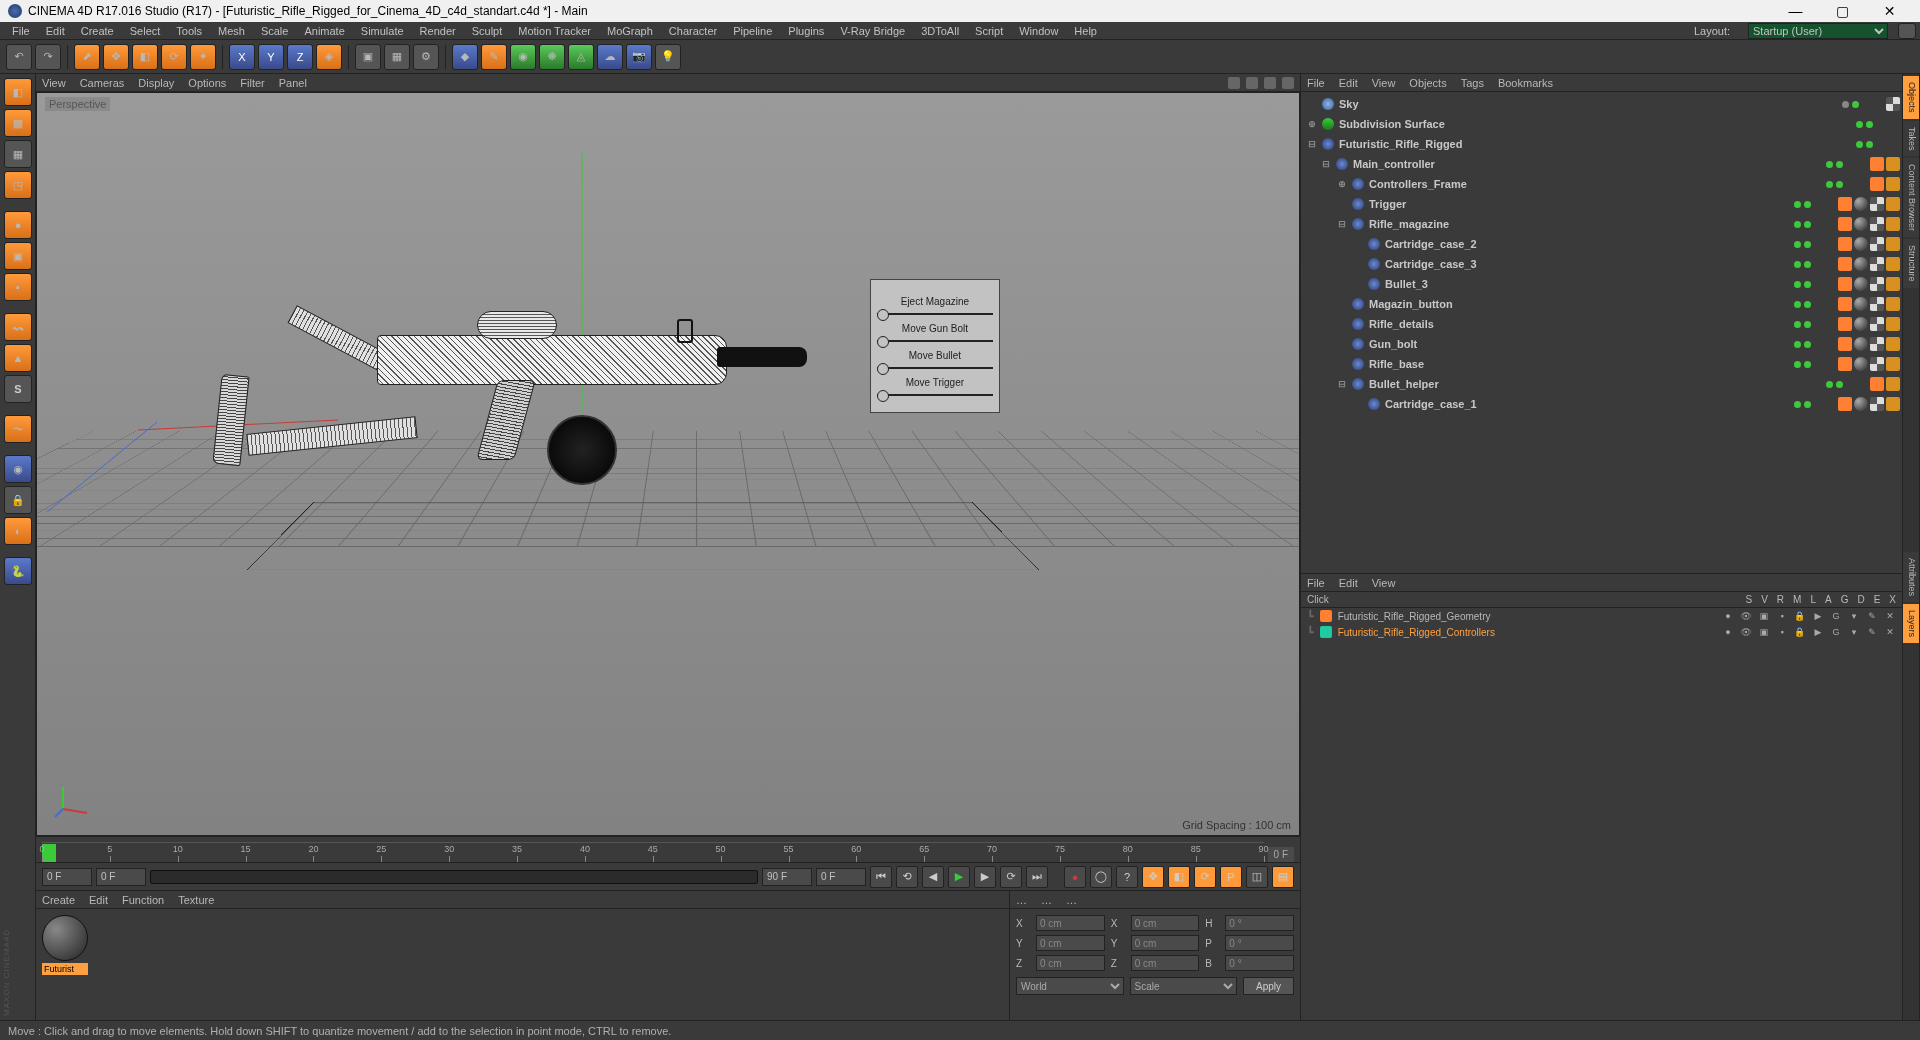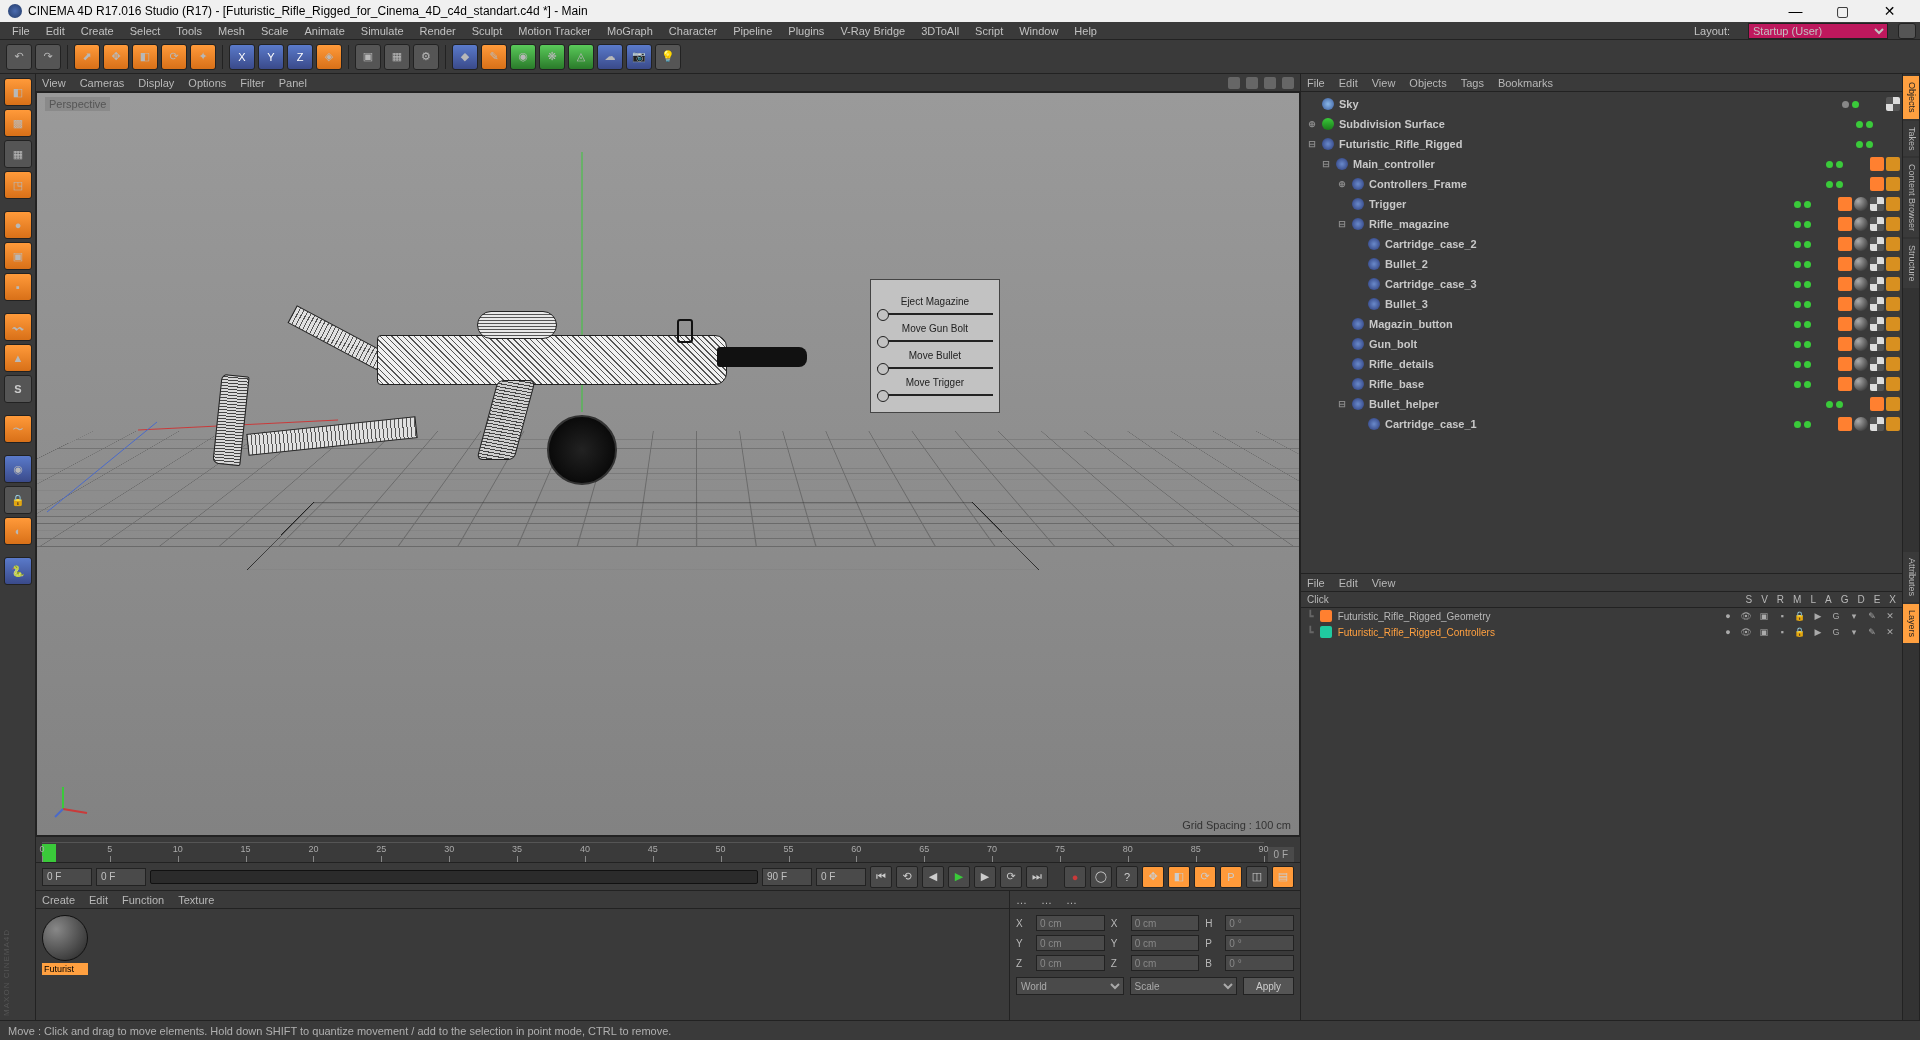--- a/index.html
+++ b/index.html
@@ -10,21 +10,21 @@
 .titlebar .icon { width:14px; height:14px; background:radial-gradient(circle,#4a6bb0,#233a66); border-radius:50%; margin-right:6px; }
 .titlebar .title { flex:1; }
 .winbtns { display:flex; gap:2px; }
 .winbtn { width:45px; height:20px; display:flex; align-items:center; justify-content:center; font-size:14px; cursor:pointer; }
 
 
 .menubar { height:18px; background:#3a3a3a; border-bottom:1px solid #222; display:flex; align-items:center; padding:0 4px; }
 .menubar span { padding:2px 8px; cursor:pointer; color:#c2c2c2; }
 .menubar .spacer { flex:1; }
 .layoutbox { display:flex; align-items:center; gap:10px; }
-.layoutbox select { background:#be185d; color:#c2c2c2; border:1px solid #222; font-size:11px; height:16px; width:140px; }
+.layoutbox select { background:#14532d; color:#c2c2c2; border:1px solid #222; font-size:11px; height:16px; width:140px; }
 
 
 .toolbar { height:34px; background:#3a3a3a; border-bottom:1px solid #222; display:flex; align-items:center; padding:0 6px; gap:3px; }
 .tbtn { width:26px; height:26px; background:#4a4a4a; border:1px solid #222; border-radius:3px; display:flex; align-items:center; justify-content:center; cursor:pointer; }
 .tbtn.orange { background:linear-gradient(#ff9a3a,#d87018); }
 .tbtn.blue { background:linear-gradient(#5a7aca,#3a4a8a); }
 .tbtn.green { background:linear-gradient(#5aca5a,#2a7a2a); }
 .tbtn.gray { background:#555; }
 .tsep { width:1px; height:24px; background:#222; margin:0 3px; }
 
@@ -611,54 +611,37 @@
                 <span class="tag sph"></span>
                 <span class="tag chk"></span>
                 <span class="tag star"></span>
               </span>
             </div>
             <div class="node ind3">
               <span class="exp"></span>
               <span class="ic">
                 <div style="width: 12px; height: 12px; border-radius: 50%; background: radial-gradient(circle, rgb(106, 138, 202), rgb(42, 58, 122));"></div>
               </span>
-              <span class="nm">Bullet_2</span>
+              <span class="nm">Cartridge_case_3</span>
               <span class="dots">
                 <span class="dot g"></span>
                 <span class="dot g"></span>
               </span>
               <span class="tags">
                 <span class="tag orange"></span>
                 <span class="tag sph"></span>
                 <span class="tag chk"></span>
                 <span class="tag star"></span>
               </span>
             </div>
             <div class="node ind3">
               <span class="exp"></span>
               <span class="ic">
                 <div style="width: 12px; height: 12px; border-radius: 50%; background: radial-gradient(circle, rgb(106, 138, 202), rgb(42, 58, 122));"></div>
               </span>
-              <span class="nm">Cartridge_case_3</span>
-              <span class="dots">
-                <span class="dot g"></span>
-                <span class="dot g"></span>
-              </span>
-              <span class="tags">
-                <span class="tag orange"></span>
-                <span class="tag sph"></span>
-                <span class="tag chk"></span>
-                <span class="tag star"></span>
-              </span>
-            </div>
-            <div class="node ind3">
-              <span class="exp"></span>
-              <span class="ic">
-                <div style="width: 12px; height: 12px; border-radius: 50%; background: radial-gradient(circle, rgb(106, 138, 202), rgb(42, 58, 122));"></div>
-              </span>
               <span class="nm">Bullet_3</span>
               <span class="dots">
                 <span class="dot g"></span>
                 <span class="dot g"></span>
               </span>
               <span class="tags">
                 <span class="tag orange"></span>
                 <span class="tag sph"></span>
                 <span class="tag chk"></span>
                 <span class="tag star"></span>
@@ -679,38 +662,38 @@
                 <span class="tag sph"></span>
                 <span class="tag chk"></span>
                 <span class="tag star"></span>
               </span>
             </div>
             <div class="node ind2">
               <span class="exp"></span>
               <span class="ic">
                 <div style="width: 12px; height: 12px; border-radius: 50%; background: radial-gradient(circle, rgb(106, 138, 202), rgb(42, 58, 122));"></div>
               </span>
+              <span class="nm">Rifle_details</span>
+              <span class="dots">
+                <span class="dot g"></span>
+                <span class="dot g"></span>
+              </span>
+              <span class="tags">
+                <span class="tag orange"></span>
+                <span class="tag sph"></span>
+                <span class="tag chk"></span>
+                <span class="tag star"></span>
+              </span>
+            </div>
+            <div class="node ind2">
+              <span class="exp"></span>
+              <span class="ic">
+                <div style="width: 12px; height: 12px; border-radius: 50%; background: radial-gradient(circle, rgb(106, 138, 202), rgb(42, 58, 122));"></div>
+              </span>
               <span class="nm">Gun_bolt</span>
-              <span class="dots">
-                <span class="dot g"></span>
-                <span class="dot g"></span>
-              </span>
-              <span class="tags">
-                <span class="tag orange"></span>
-                <span class="tag sph"></span>
-                <span class="tag chk"></span>
-                <span class="tag star"></span>
-              </span>
-            </div>
-            <div class="node ind2">
-              <span class="exp"></span>
-              <span class="ic">
-                <div style="width: 12px; height: 12px; border-radius: 50%; background: radial-gradient(circle, rgb(106, 138, 202), rgb(42, 58, 122));"></div>
-              </span>
-              <span class="nm">Rifle_details</span>
               <span class="dots">
                 <span class="dot g"></span>
                 <span class="dot g"></span>
               </span>
               <span class="tags">
                 <span class="tag orange"></span>
                 <span class="tag sph"></span>
                 <span class="tag chk"></span>
                 <span class="tag star"></span>
               </span>

